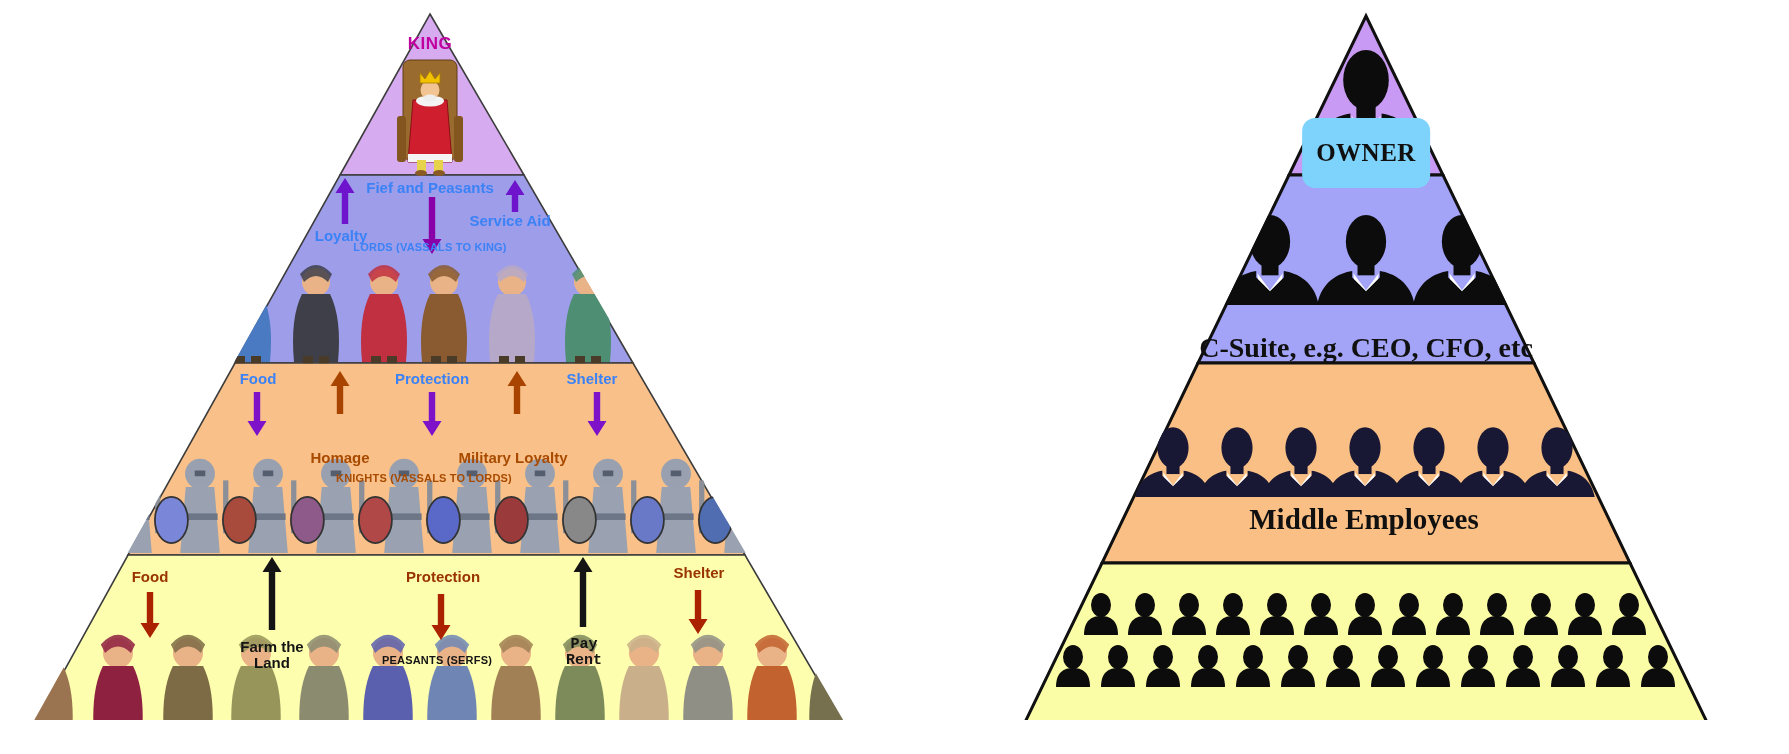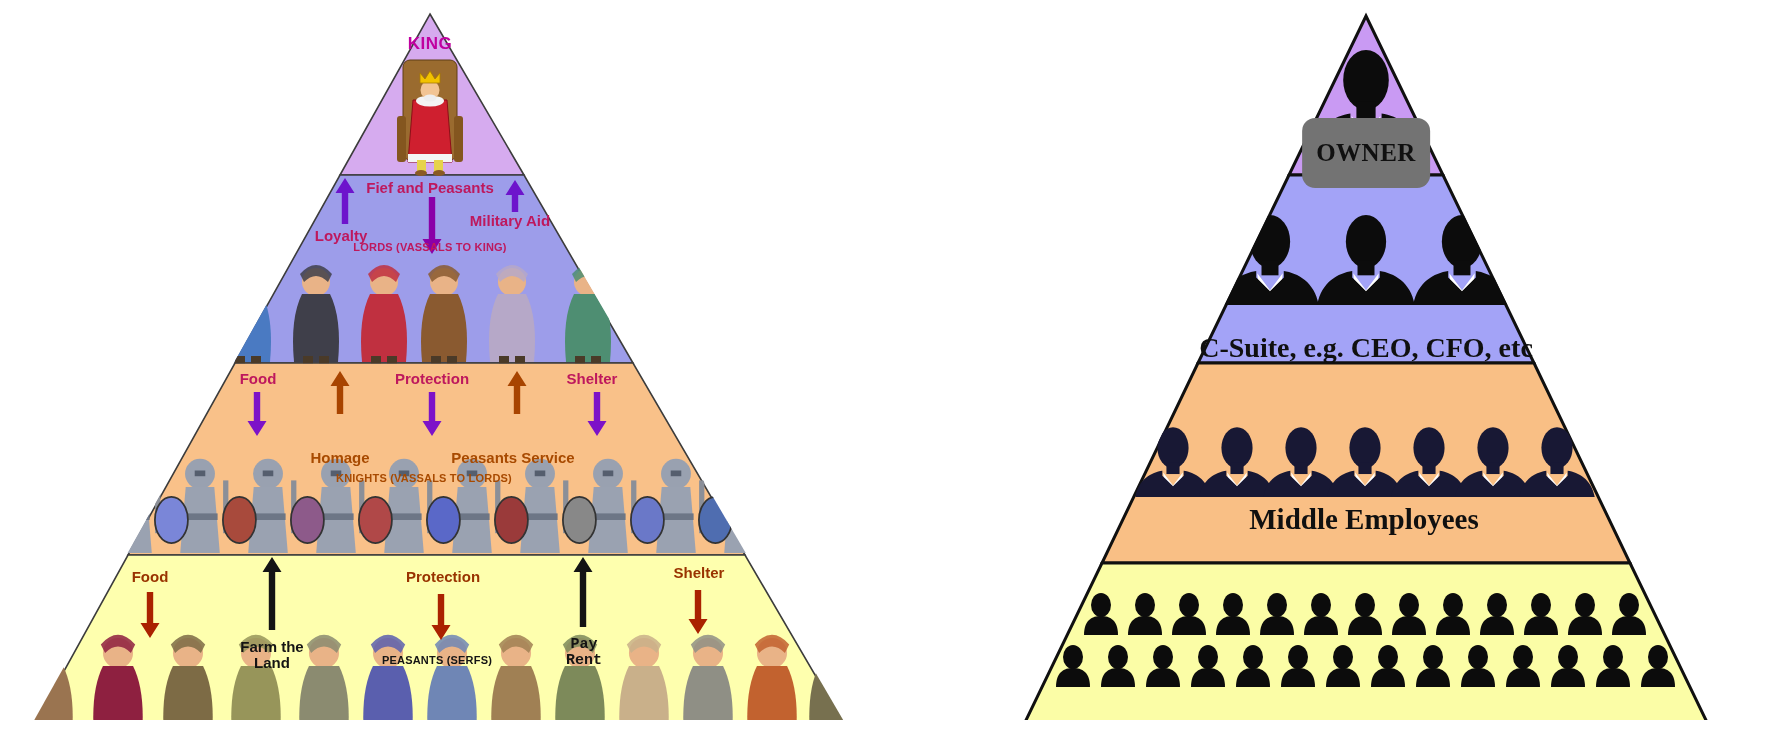--- a/index.html
+++ b/index.html
@@ -3,31 +3,31 @@
 <meta charset="utf-8">
 <style>
   html,body{margin:0;padding:0;background:#ffffff;}
   .stage{position:relative;width:1789px;height:720px;background:#ffffff;overflow:hidden;
          font-family:"Liberation Sans",sans-serif;}
   .stage svg{position:absolute;left:0;top:0;}
   .lbl{position:absolute;transform:translate(-50%,-50%);white-space:nowrap;
        font-weight:bold;font-size:15px;text-align:center;line-height:1.08;z-index:5;}
   .wrap{white-space:normal;}
   .magenta{color:#c000a0;}
-  .purple{color:#be185d;}
+  .purple{color:#3b82f6;}
   .brown{color:#a84a00;margin-top:32px;}
   .darkred{color:#993300;}
   .black{color:#141414;}
   .king-size{font-size:17px;letter-spacing:.5px;}
   .title-size{font-size:11px;letter-spacing:.2px;}
   .serif{font-family:"Liberation Serif","DejaVu Serif",serif;font-weight:bold;color:#101010;}
   .csuite-size{font-size:28px;}
   .mid-size{font-size:29px;}
   .emp-size{font-size:28px;}
-  .owner-badge{position:absolute;transform:translate(-50%,-50%);background:#737373;
+  .owner-badge{position:absolute;transform:translate(-50%,-50%);background:#7dd3fc;
        border-radius:13px;padding:21px 14px;font-size:25px;letter-spacing:.5px;z-index:6;}
 </style>
 </head>
 <body>
 
 <div class="stage">
 
   <svg width="1789" height="754" viewBox="0 0 1789 754">
     <defs>
       <clipPath id="clip-left">
@@ -201,27 +201,27 @@
           <use href="#sym-person" transform="translate(1568,687) scale(1)" fill="#0c0c0c"></use>
           <use href="#sym-person" transform="translate(1613,687) scale(1)" fill="#0c0c0c"></use>
           <use href="#sym-person" transform="translate(1658,687) scale(1)" fill="#0c0c0c"></use>
         </g>
     </g>
   </svg>
 
   <div class="lbl magenta king-size" style="left:430px;top:44px;">KING</div>
   <div class="lbl purple" style="left:430px;top:188px;">Fief and Peasants</div>
   <div class="lbl purple" style="left:341px;top:236px;">Loyalty</div>
-  <div class="lbl purple" style="left:510px;top:221px;">Military Aid</div>
+  <div class="lbl purple" style="left:510px;top:221px;">Service Aid</div>
   <div class="lbl purple title-size" style="left:430px;top:248px;">LORDS (VASSALS TO KING)</div>
 
   <div class="lbl purple" style="left:258px;top:379px;">Food</div>
   <div class="lbl brown" style="left:340px;top:426px;">Homage</div>
   <div class="lbl purple" style="left:432px;top:379px;">Protection</div>
-  <div class="lbl brown" style="left:513px;top:426px;">Peasants Service</div>
+  <div class="lbl brown" style="left:513px;top:426px;">Military Loyalty</div>
   <div class="lbl purple" style="left:592px;top:379px;">Shelter</div>
   <div class="lbl brown title-size" style="left:424px;top:447px;">KNIGHTS (VASSALS TO LORDS)</div>
 
   <div class="lbl darkred" style="left:150px;top:577px;">Food</div>
   <div class="lbl black wrap" style="left:272px;top:655px;width:92px;">Farm the Land</div>
   <div class="lbl darkred" style="left:443px;top:577px;">Protection</div>
   <div class="lbl black wrap" style="left:584px;top:653px;width:52px;font-family:Liberation Mono, monospace;">Pay Rent</div>
   <div class="lbl darkred" style="left:699px;top:573px;">Shelter</div>
   <div class="lbl black title-size" style="left:437px;top:661px;">PEASANTS (SERFS)</div>
 

